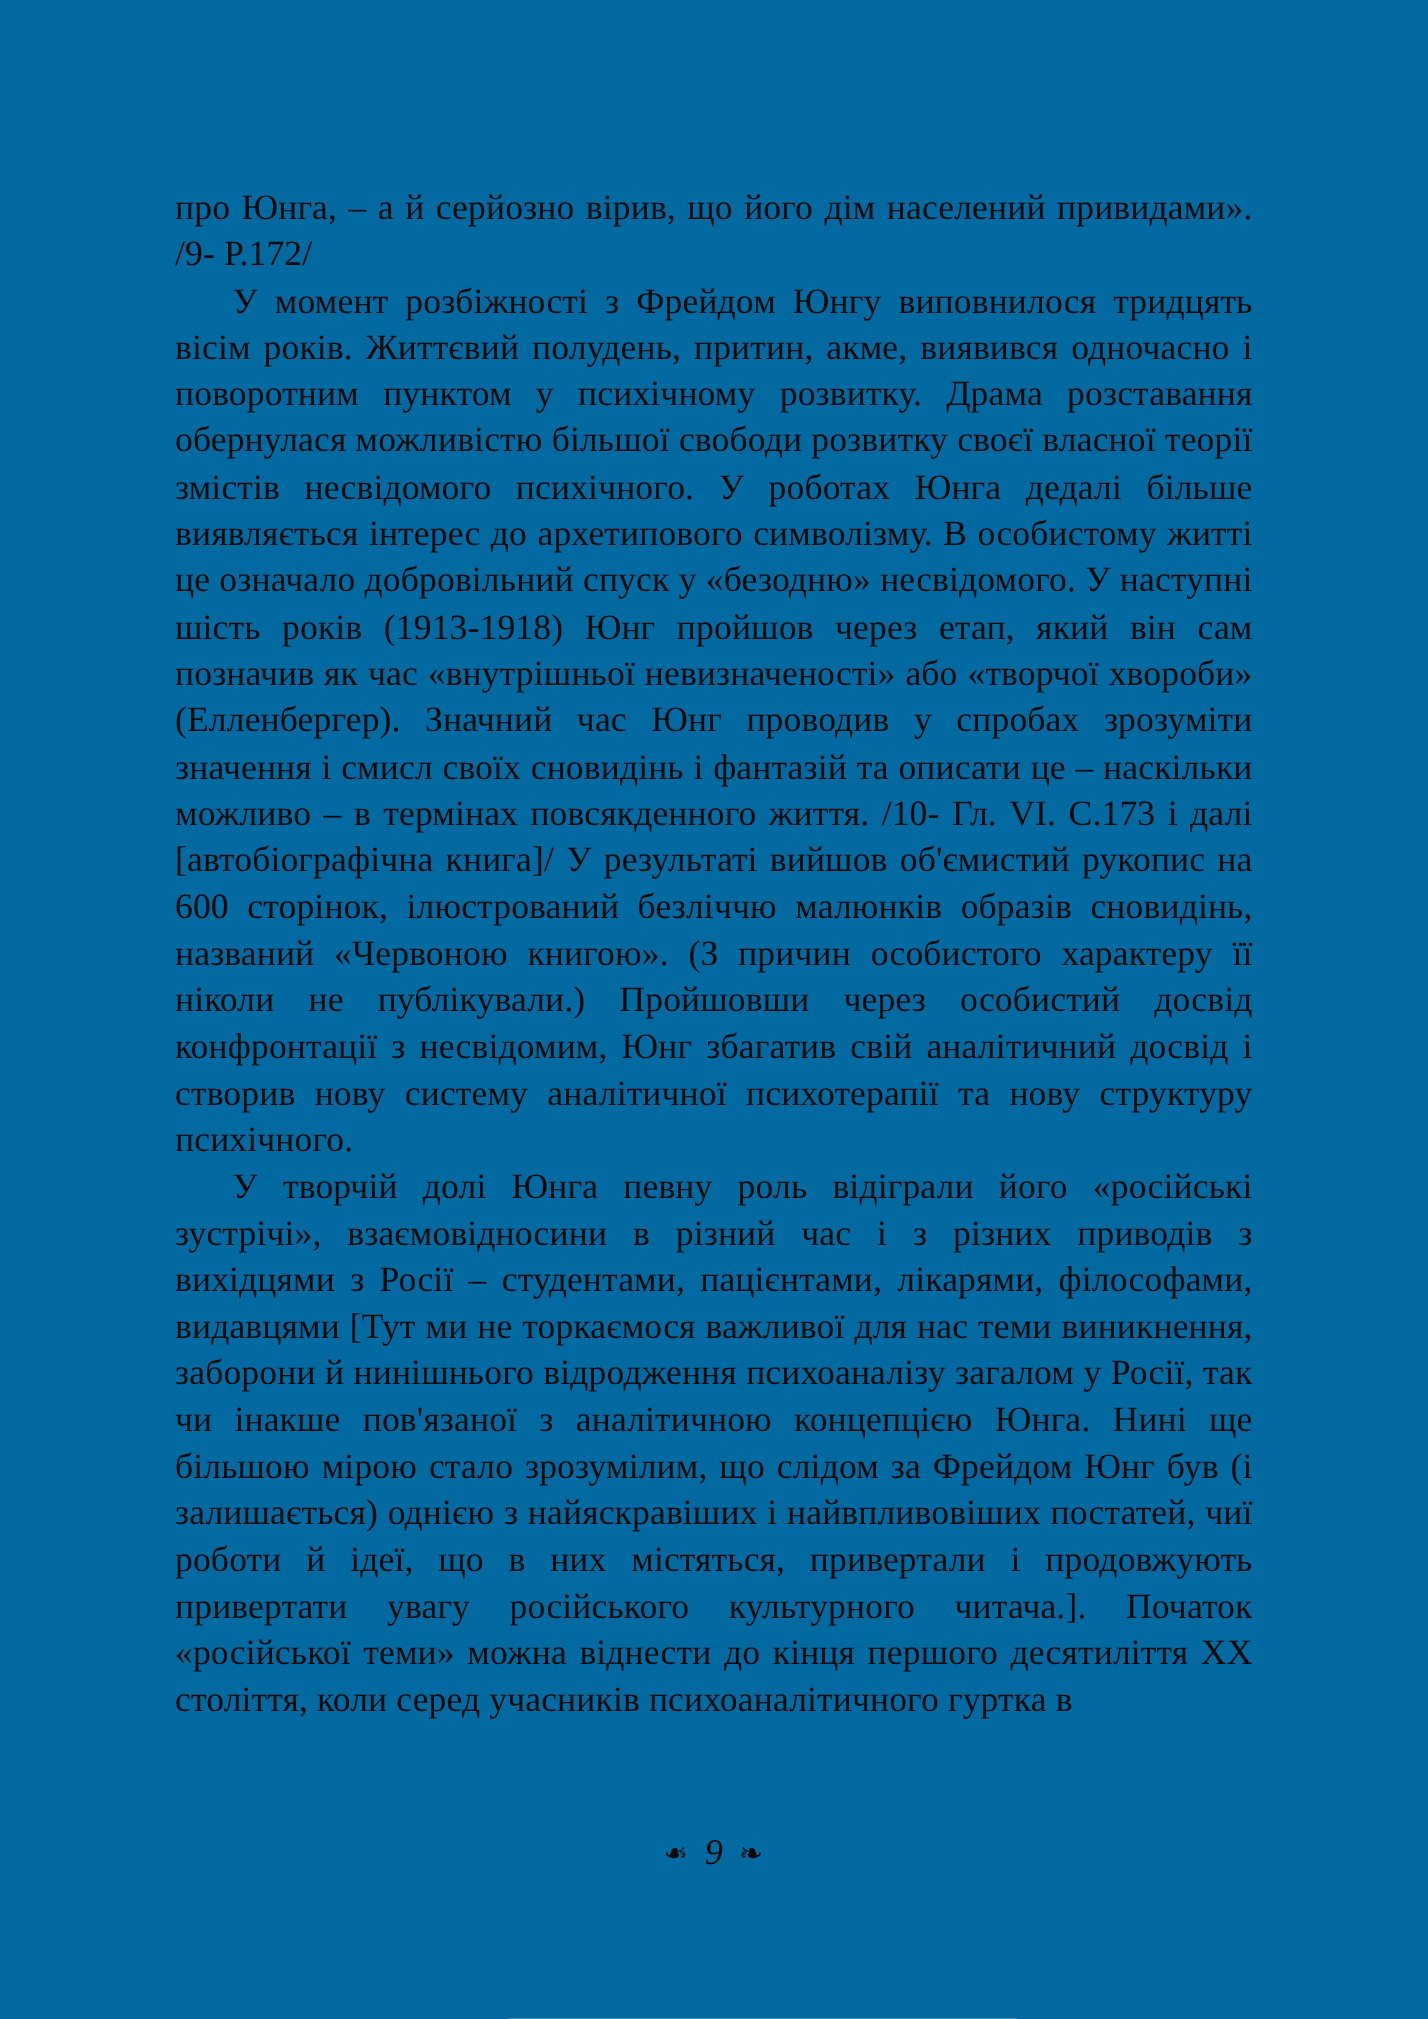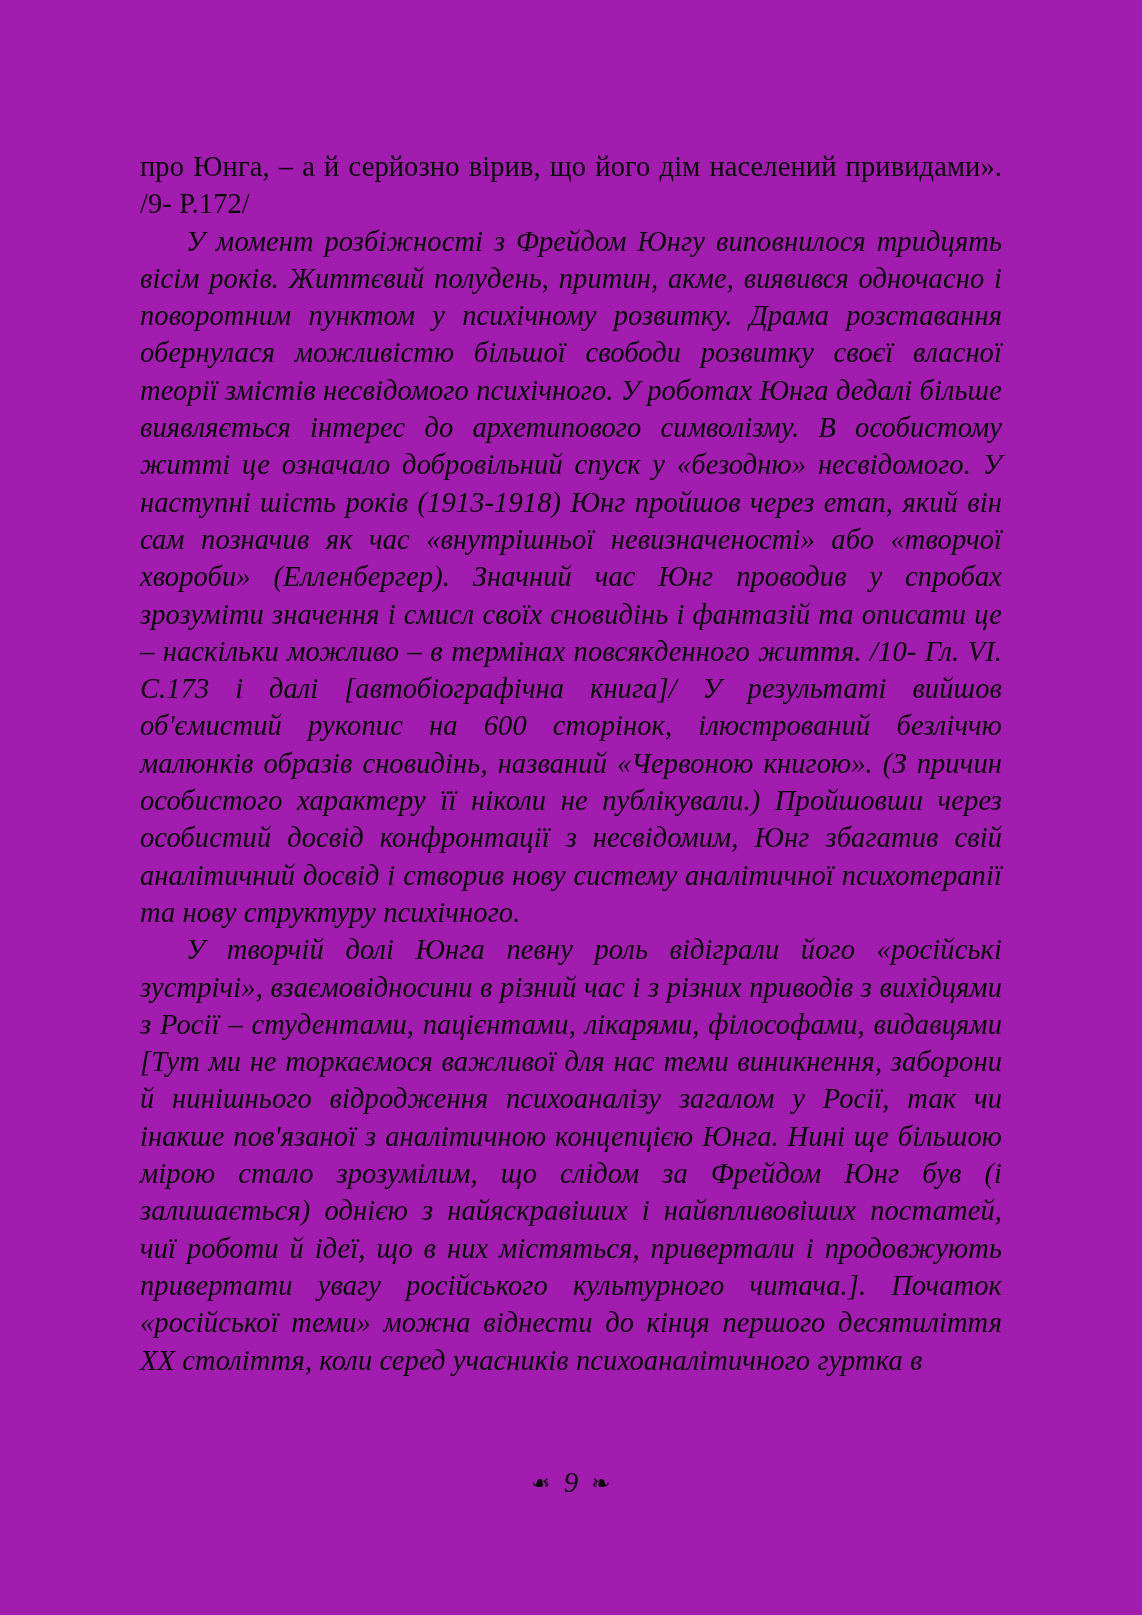--- a/index.html
+++ b/index.html
@@ -17,21 +17,21 @@
     color: #0a0a0a;
     -webkit-font-smoothing: antialiased;
   }
 
   .page {
     position: absolute;
     left: 0;
     top: 0;
     width: 1142px;
     height: 1615px;
-    background: #a21caf;
+    background: #0369a1;
   }
 
   .text-block {
     position: absolute;
     left: 140px;
     top: 148px;
     width: 862px;
   }
 
   .para {
@@ -40,21 +40,20 @@
     text-justify: inter-word;
     font-size: 28.5px;
     line-height: 37.3px;
     letter-spacing: 0.1px;
     word-spacing: 0px;
     hyphens: none;
   }
 
   .para + .para {
     margin-top: 0;
-    font-style: italic;
   }
 
   .para.indent {
     text-indent: 46px;
   }
 
   
   .para::after {
     content: "";
     display: inline-block;

